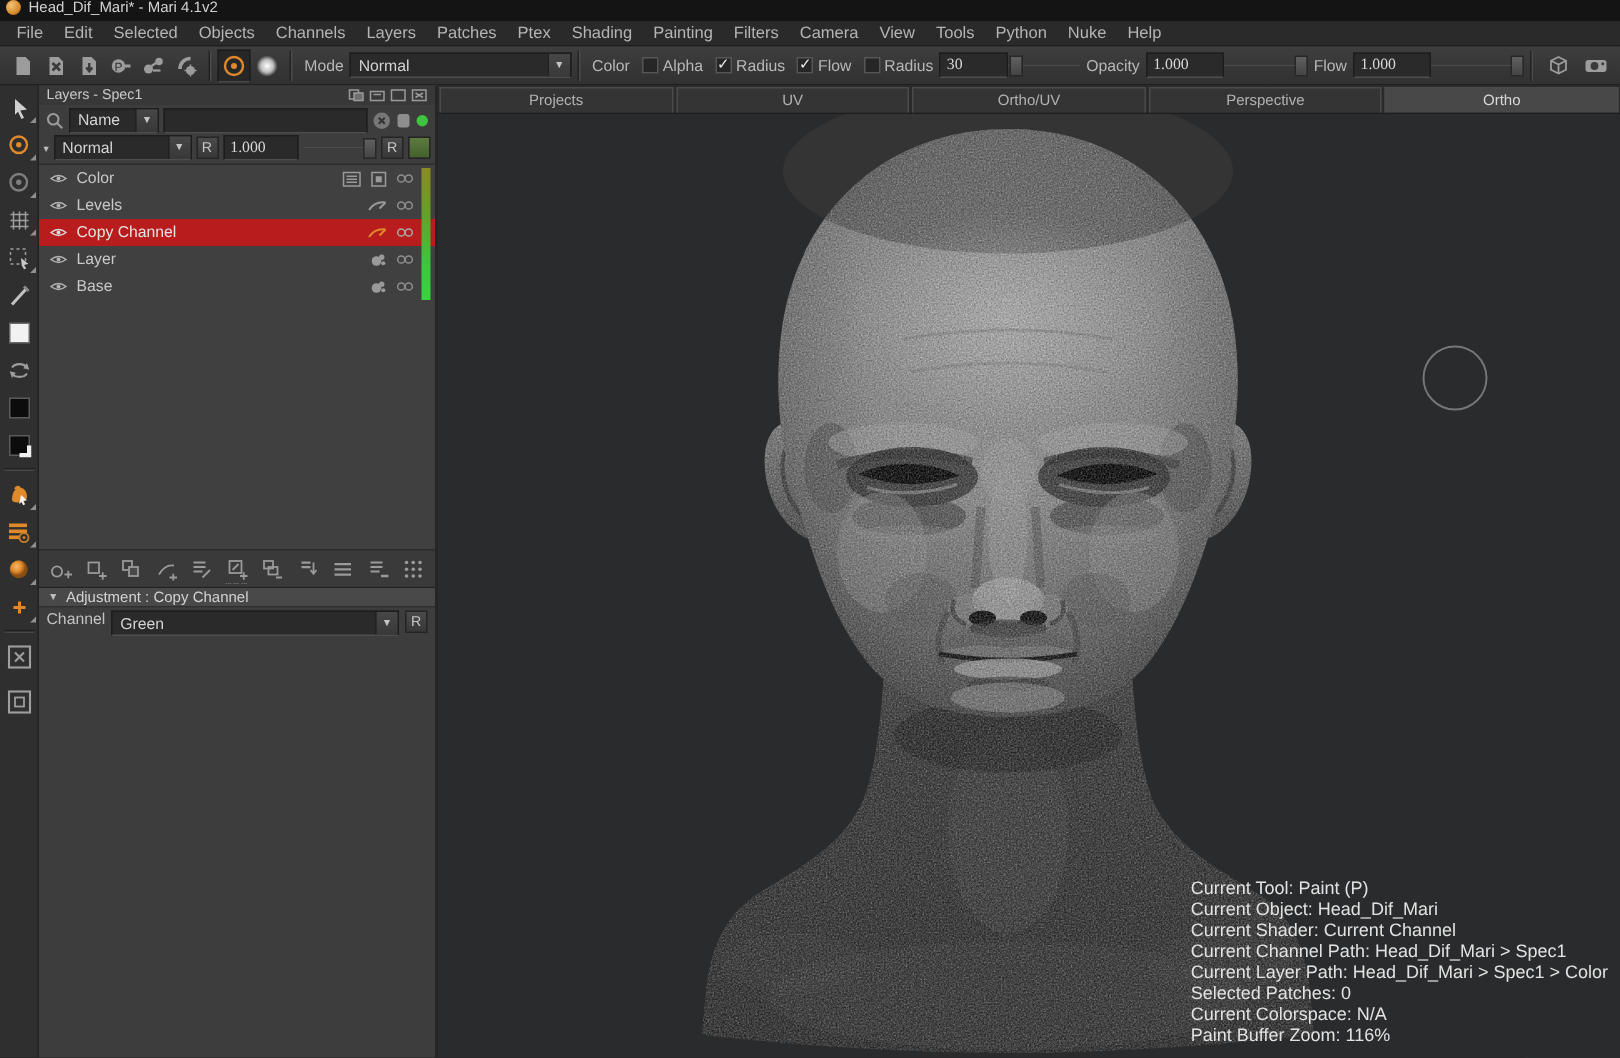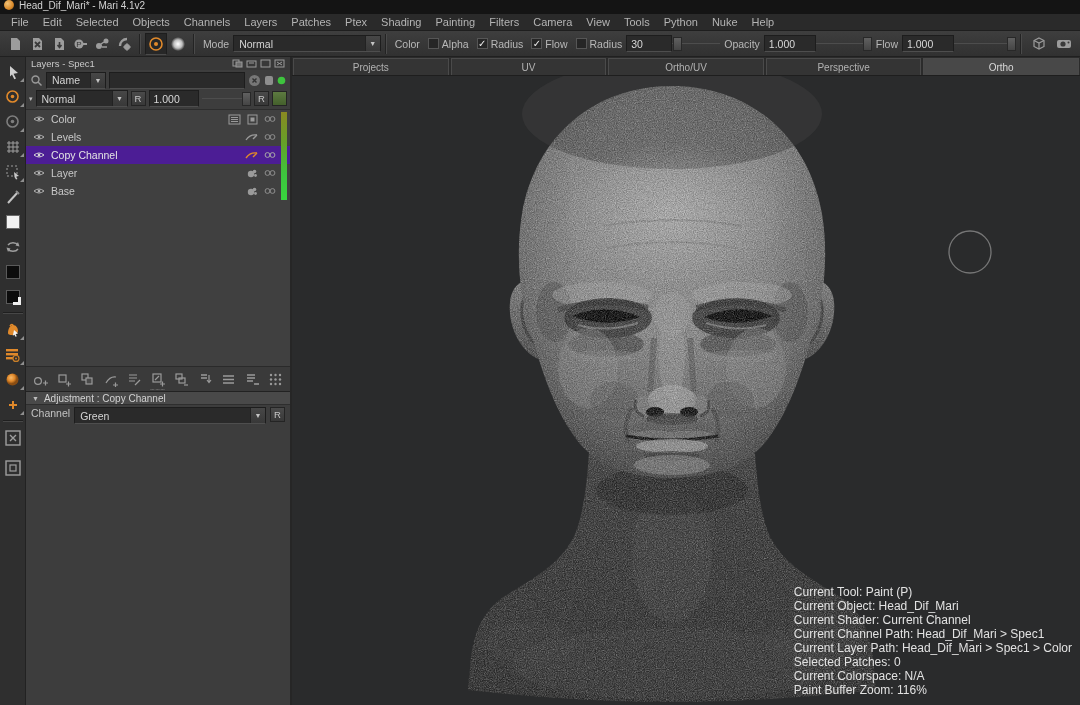--- a/index.html
+++ b/index.html
@@ -13,21 +13,21 @@
 .menubar{height:17px;background:#2a2a2a;display:flex;align-items:center;padding:0 4px;font-size:11px;color:#b4b4b4;border-bottom:1px solid #1e1e1e}
 .menubar>span{padding:0 7px;cursor:default}
 
 .toolbar{height:26px;background:linear-gradient(#3e3e3e,#313131);display:flex;align-items:center;padding:0 4px;border-bottom:1px solid #202020}
 .tb-sep{width:0;height:20px;margin:0 4px;border-left:1px solid #232323;border-right:1px solid #4a4a4a}
 .tb-btn{width:25px;height:22px;display:flex;align-items:center;justify-content:center}
 .tb-btn.pressed{background:#272727;border:1px solid #1d1d1d;border-bottom-color:#4a4a4a}
 .tb-label{font-size:10.5px;color:#b8b8b8;margin:0 4px;white-space:nowrap}
 .select{height:17px;background:#2a2a2a;border:1px solid #1d1d1d;border-bottom-color:#4e4e4e;display:flex;align-items:center;font-size:10.5px;color:#d4d4d4;padding-left:5px}
 .select .arr{margin-left:auto;width:15px;height:100%;background:linear-gradient(#474747,#383838);border-left:1px solid #222;display:flex;align-items:center;justify-content:center;font-size:7px;color:#c4c4c4}
-.tb-input{height:17px;background:#2a2a2a;border:1px solid #1d1d1d;border-bottom-color:#4e4e4e;color:#d8d8d8;font-size:10.5px;padding:0 4px;font-family:Liberation Sans, sans-serif;outline:none}
+.tb-input{height:17px;background:#2a2a2a;border:1px solid #1d1d1d;border-bottom-color:#4e4e4e;color:#d8d8d8;font-size:10.5px;padding:0 4px;font-family:Liberation Serif, serif;outline:none}
 .cb{display:flex;align-items:center;gap:3px;margin:0 4px;font-size:10.5px;color:#b8b8b8;white-space:nowrap}
 .cb .box{width:11px;height:11px;background:#262626;border:1px solid #565656;font-size:10px;line-height:9px;color:#ececec;text-align:center}
 .cb .box.on::after{content:"\2713"}
 .slider{position:relative;height:16px;flex:0 0 auto}
 .slider .track{position:absolute;left:0;right:0;top:7px;height:1px;background:#191919;border-bottom:1px solid #4d4d4d}
 .slider .thumb{position:absolute;top:1px;width:9px;height:14px;background:linear-gradient(#606060,#454545);border:1px solid #282828}
 .tb-right{margin-left:auto;display:flex;align-items:center}
 
 .mainrow{flex:1;display:flex;min-height:0}
 
@@ -40,21 +40,21 @@
 .panel-title{height:13px;background:#383838;display:flex;align-items:center;font-size:9.5px;color:#cacaca;padding:0 5px;gap:3px;flex:0 0 auto}
 .pt-icons{margin-left:auto;display:flex;gap:3px;align-items:center}
 .filter-row{height:20px;display:flex;align-items:center;gap:3px;padding:0 4px;flex:0 0 auto}
 .filter-input{flex:1;min-width:0}
 .blend-row{height:19px;display:flex;align-items:center;gap:3px;padding:0 3px 2px 3px;flex:0 0 auto}
 .rbtn{width:15px;height:15px;flex:0 0 auto;background:linear-gradient(#4a4a4a,#383838);border:1px solid #242424;font-size:9.5px;color:#c6c6c6;display:flex;align-items:center;justify-content:center}
 .rbtn.green{background:linear-gradient(#5d7a40,#44602c)}
 .tri{font-size:7px;color:#bdbdbd}
 .layer-area{flex:1;position:relative;background:#404040;border-top:1px solid #2d2d2d;min-height:0}
 .lrow{height:18px;display:flex;align-items:center;padding:0 14px 0 7px;gap:6px;font-size:10.5px;color:#c8c8c8}
-.lrow.sel{background:#4c1d95;color:#e4e4e4}
+.lrow.sel{background:#b91c1c;color:#e4e4e4}
 .lrow .sp{flex:1}
 .green-strip{position:absolute;top:2px;right:3px;width:6px;height:88px;background:linear-gradient(#8a8a22,#66a028 35%,#3ec43e 70%,#38d53e)}
 
 .icon-strip{height:25px;background:#3a3a3a;border-top:1px solid #2a2a2a;display:flex;align-items:center;justify-content:space-between;padding:0 7px;position:relative;flex:0 0 auto}
 .handle{position:absolute;left:50%;bottom:-1px;transform:translateX(-50%);color:#777;font-size:7px;letter-spacing:1px;line-height:5px}
 .adj-header{height:14px;background:#494949;border-top:1px solid #222;border-bottom:1px solid #2e2e2e;display:flex;align-items:center;gap:5px;font-size:10px;color:#d2d2d2;padding:0 6px;flex:0 0 auto}
 .channel-row{height:22px;display:flex;align-items:flex-start;gap:4px;padding:2px 5px;font-size:10.5px;color:#c2c2c2;flex:0 0 auto}
 .channel-row .select{flex:1}
 .panel-rest{flex:0 0 278px;background:#3d3d3d}
 

